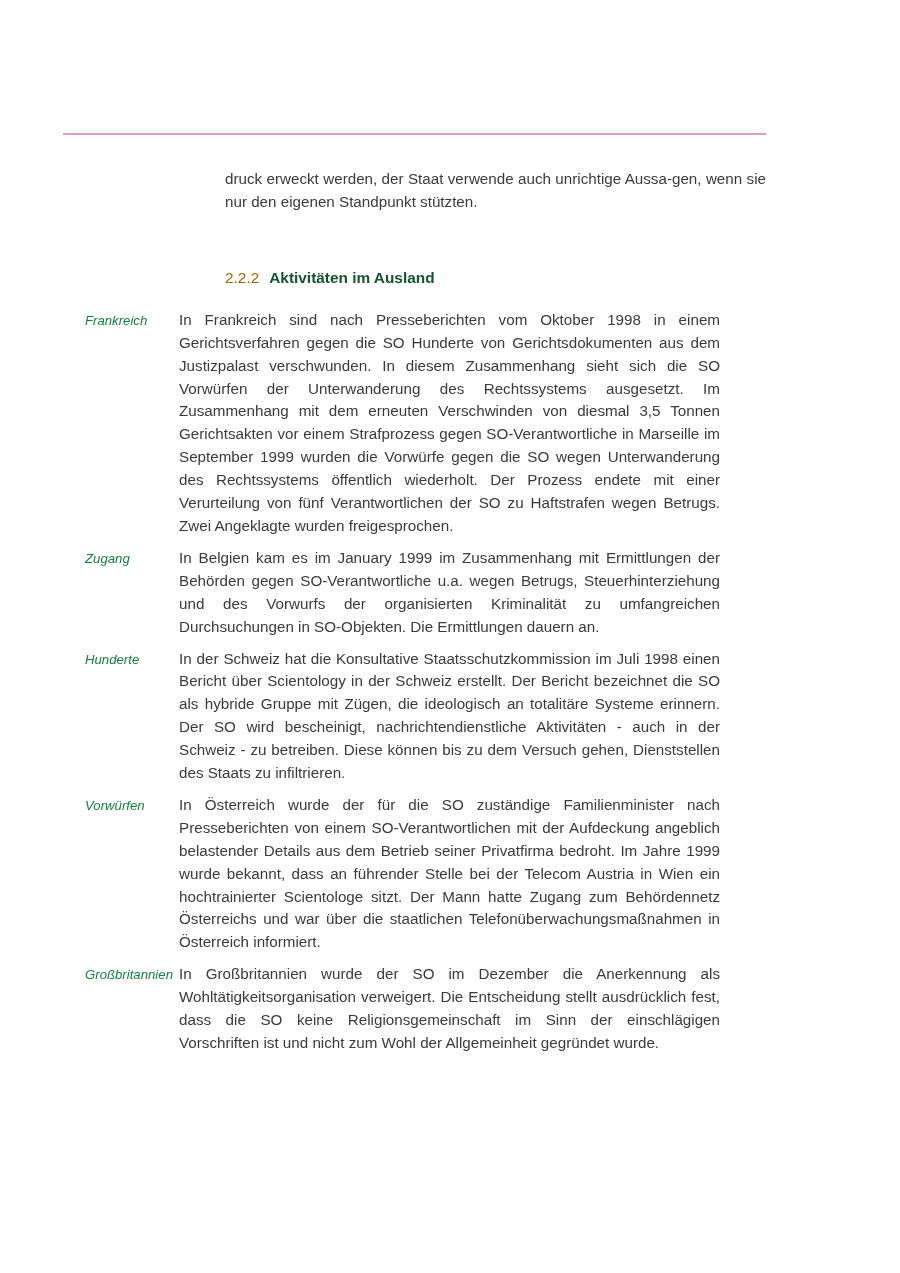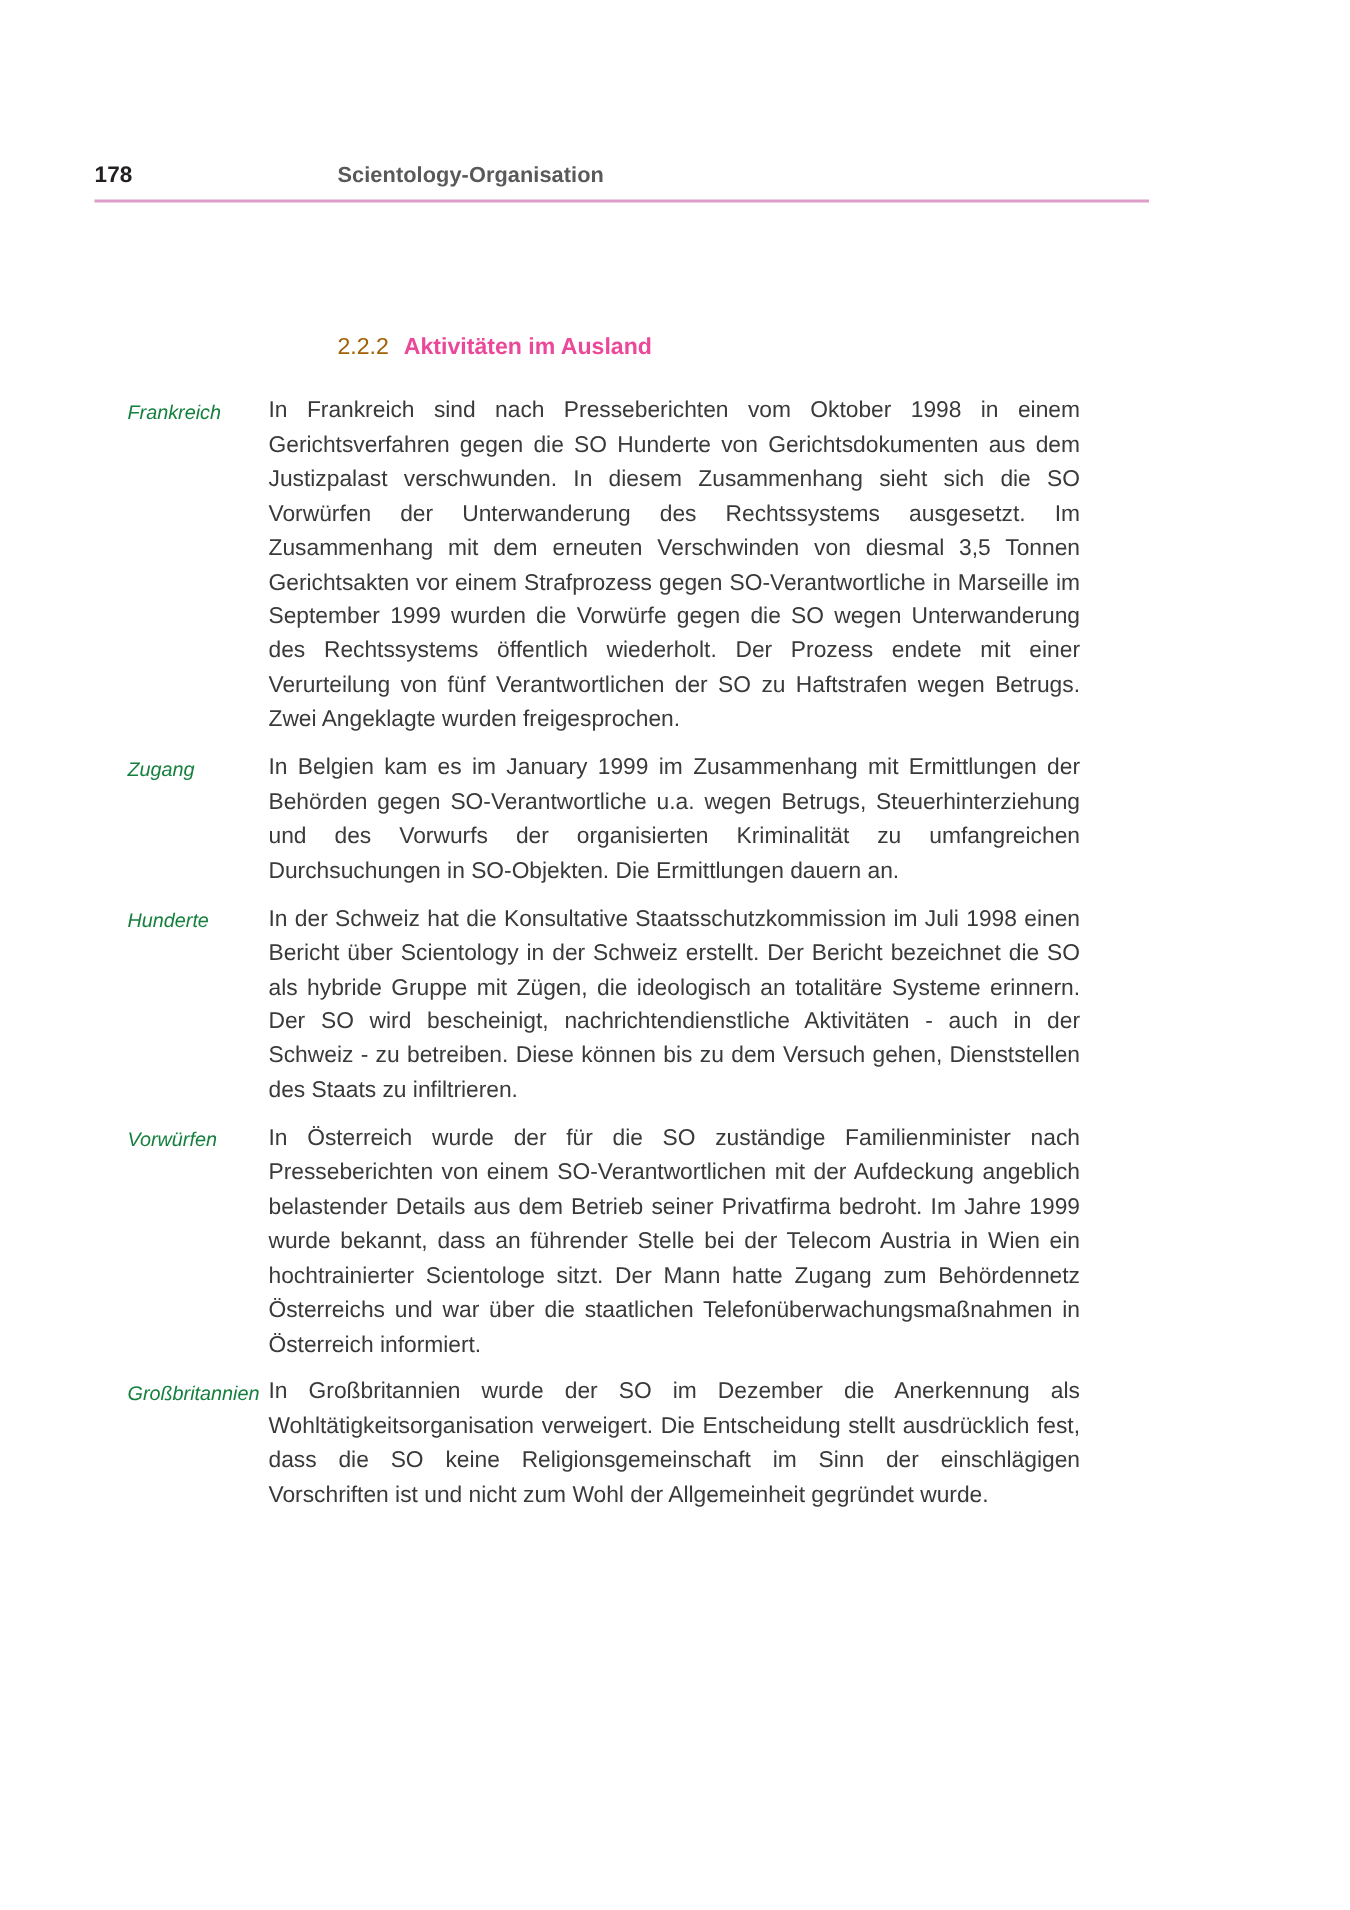--- a/index.html
+++ b/index.html
@@ -117,38 +117,37 @@
     color: #231f20;
     white-space: nowrap;
   }
   .section-number {
     font-weight: normal;
     color: #a16207;
   }
   .section-title {
     font-weight: bold;
     margin-left: 10px;
-    color: #ec4899;
+    color: #14532d;
   }
 </style>
 </head>
 <body>
 
 <div class="page">
 
   <div class="page-header">
-    <div class="page-header-row">
-      <span class="folio">178</span>
-      <span class="header-title">Scientology-Organisation</span>
-    </div>
     <div class="header-rule"></div>
   </div>
 
   <div class="content">
 
+    <div class="block intro">
+      <div class="para no-justify-last">druck erweckt werden, der Staat verwende auch unrichtige Aussa-gen, wenn sie nur den eigenen Standpunkt stützten.</div>
+    </div>
 
     <div class="section-heading">
       <span class="section-number">2.2.2</span><span class="section-title">Aktivitäten im Ausland</span>
     </div>
 
     <div class="block">
       <div class="marginal">Frankreich</div>
       <div class="para no-justify-last">In Frankreich sind nach Presseberichten vom Oktober 1998 in einem Gerichtsverfahren gegen die SO Hunderte von Gerichtsdokumenten aus dem Justizpalast verschwunden. In diesem Zusammenhang sieht sich die SO Vorwürfen der Unterwanderung des Rechtssystems ausgesetzt. Im Zusammenhang mit dem erneuten Verschwinden von diesmal 3,5 Tonnen Gerichtsakten vor einem Strafprozess gegen SO-Verantwortliche in Marseille im September 1999 wurden die Vorwürfe gegen die SO wegen Unterwanderung des Rechtssystems öffentlich wiederholt. Der Prozess endete mit einer Verurteilung von fünf Verantwortlichen der SO zu Haftstrafen wegen Betrugs. Zwei Angeklagte wurden freigesprochen.</div>
     </div>
 

